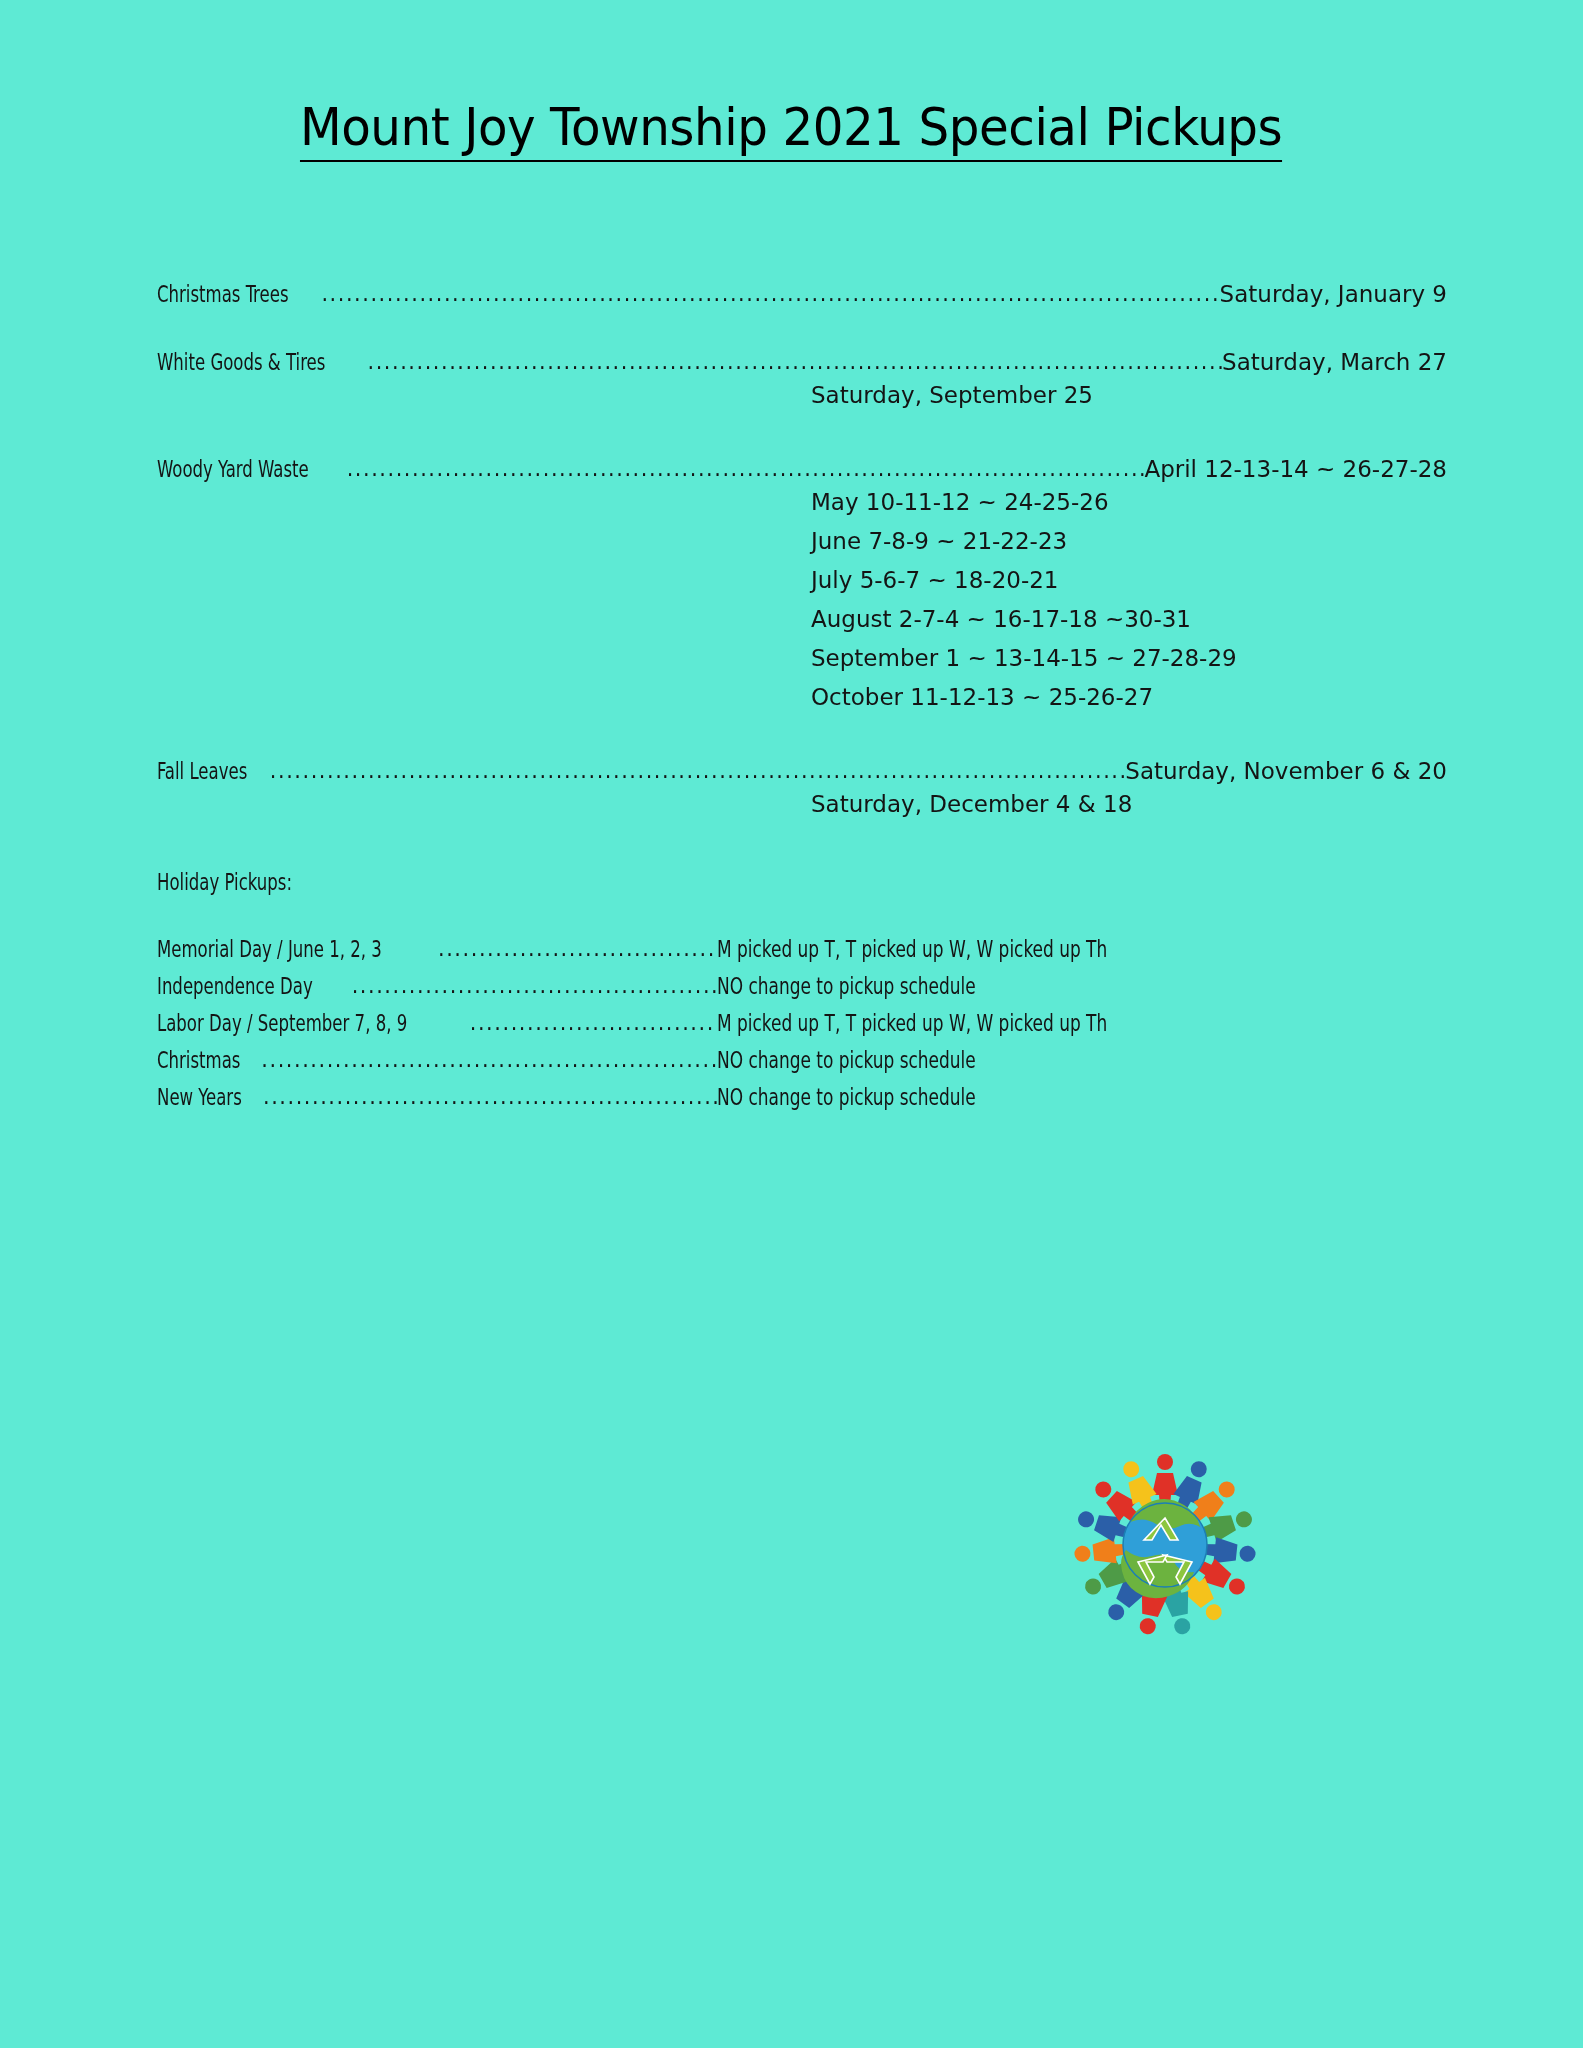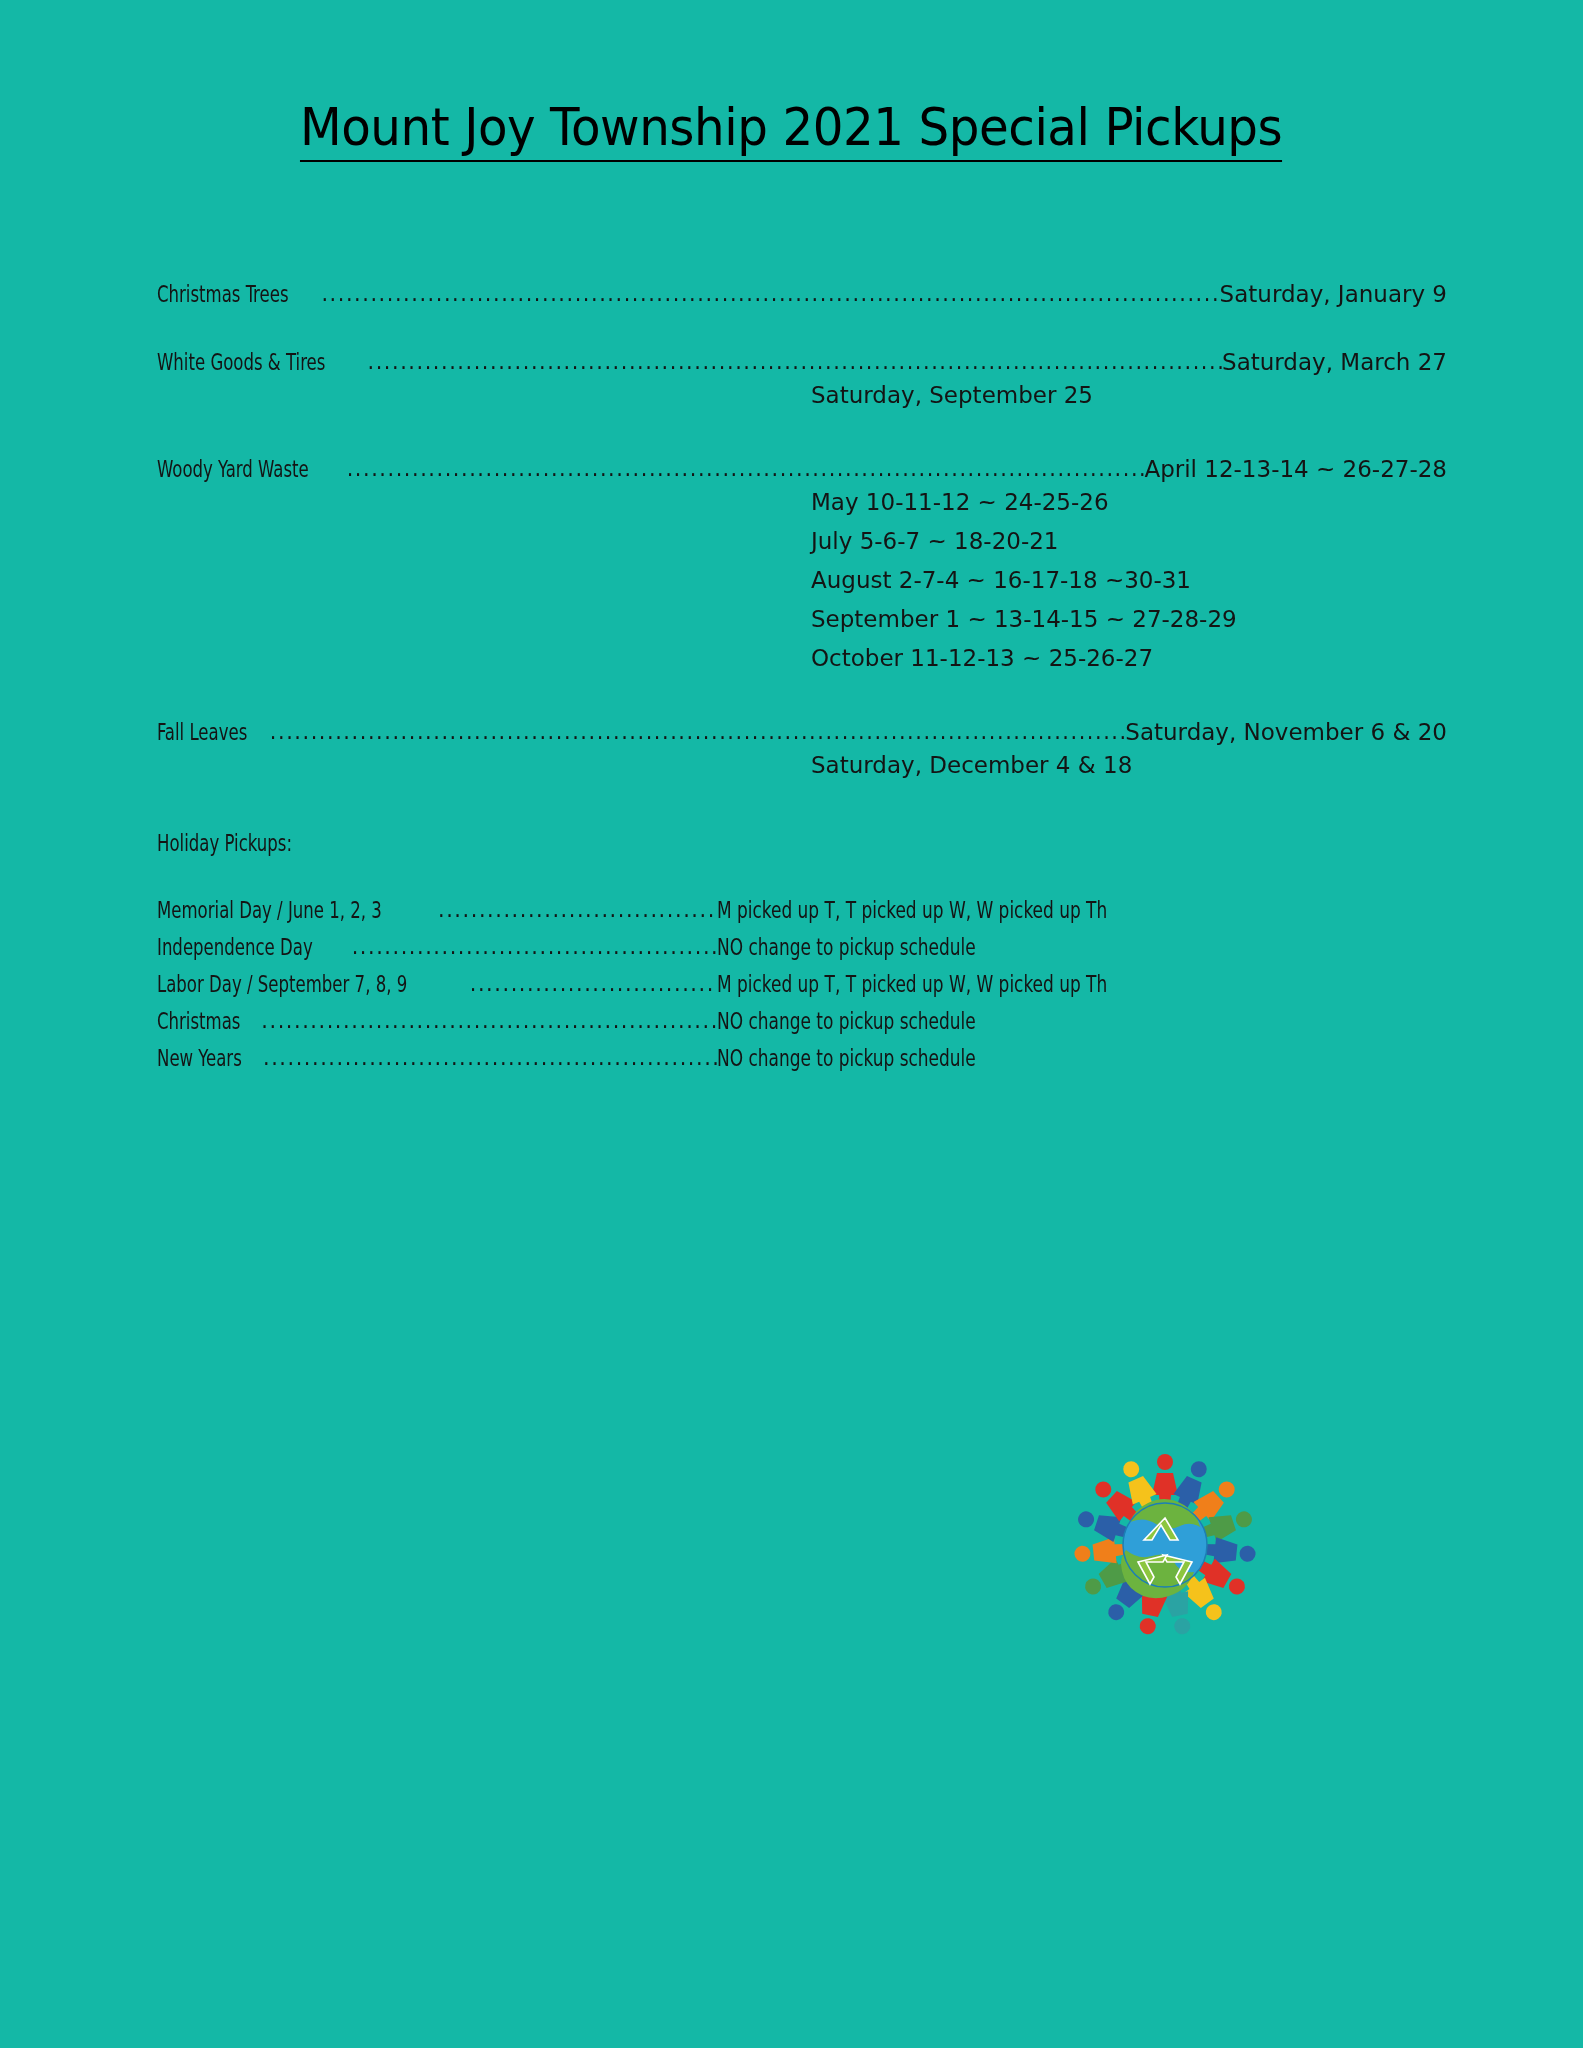--- a/index.html
+++ b/index.html
@@ -12,21 +12,21 @@
     height: 2048px;
     position: relative;
     font-family: "DejaVu Sans", sans-serif;
     color: #000000;
     overflow: hidden;
   }
 
   .page {
     position: absolute;
     inset: 0;
-    background: #14b8a6;
+    background: #5eead4;
   }
 
   
   .title {
     position: absolute;
     top: 96px;
     left: 0;
     width: 1583px;
     text-align: center;
     font-family: "DejaVu Sans", sans-serif;
@@ -177,20 +177,21 @@
     <div class="cont">Saturday, September 25</div>
 
     <div class="spacer-sm"></div>
 
     <div class="row">
       <span class="lbl">Woody Yard Waste </span>
       <span class="dots">...................................................................................................................................</span>
       <span class="val">April 12-13-14 ~ 26-27-28</span>
     </div>
     <div class="cont">May 10-11-12 ~ 24-25-26</div>
+    <div class="cont">June 7-8-9 ~ 21-22-23</div>
     <div class="cont">July 5-6-7 ~ 18-20-21</div>
     <div class="cont">August 2-7-4 ~ 16-17-18 ~30-31</div>
     <div class="cont">September 1 ~ 13-14-15 ~ 27-28-29</div>
     <div class="cont">October 11-12-13 ~ 25-26-27</div>
 
     <div class="spacer-sm"></div>
 
     <div class="row">
       <span class="lbl">Fall Leaves </span>
       <span class="dots">...................................................................................................................................</span>

